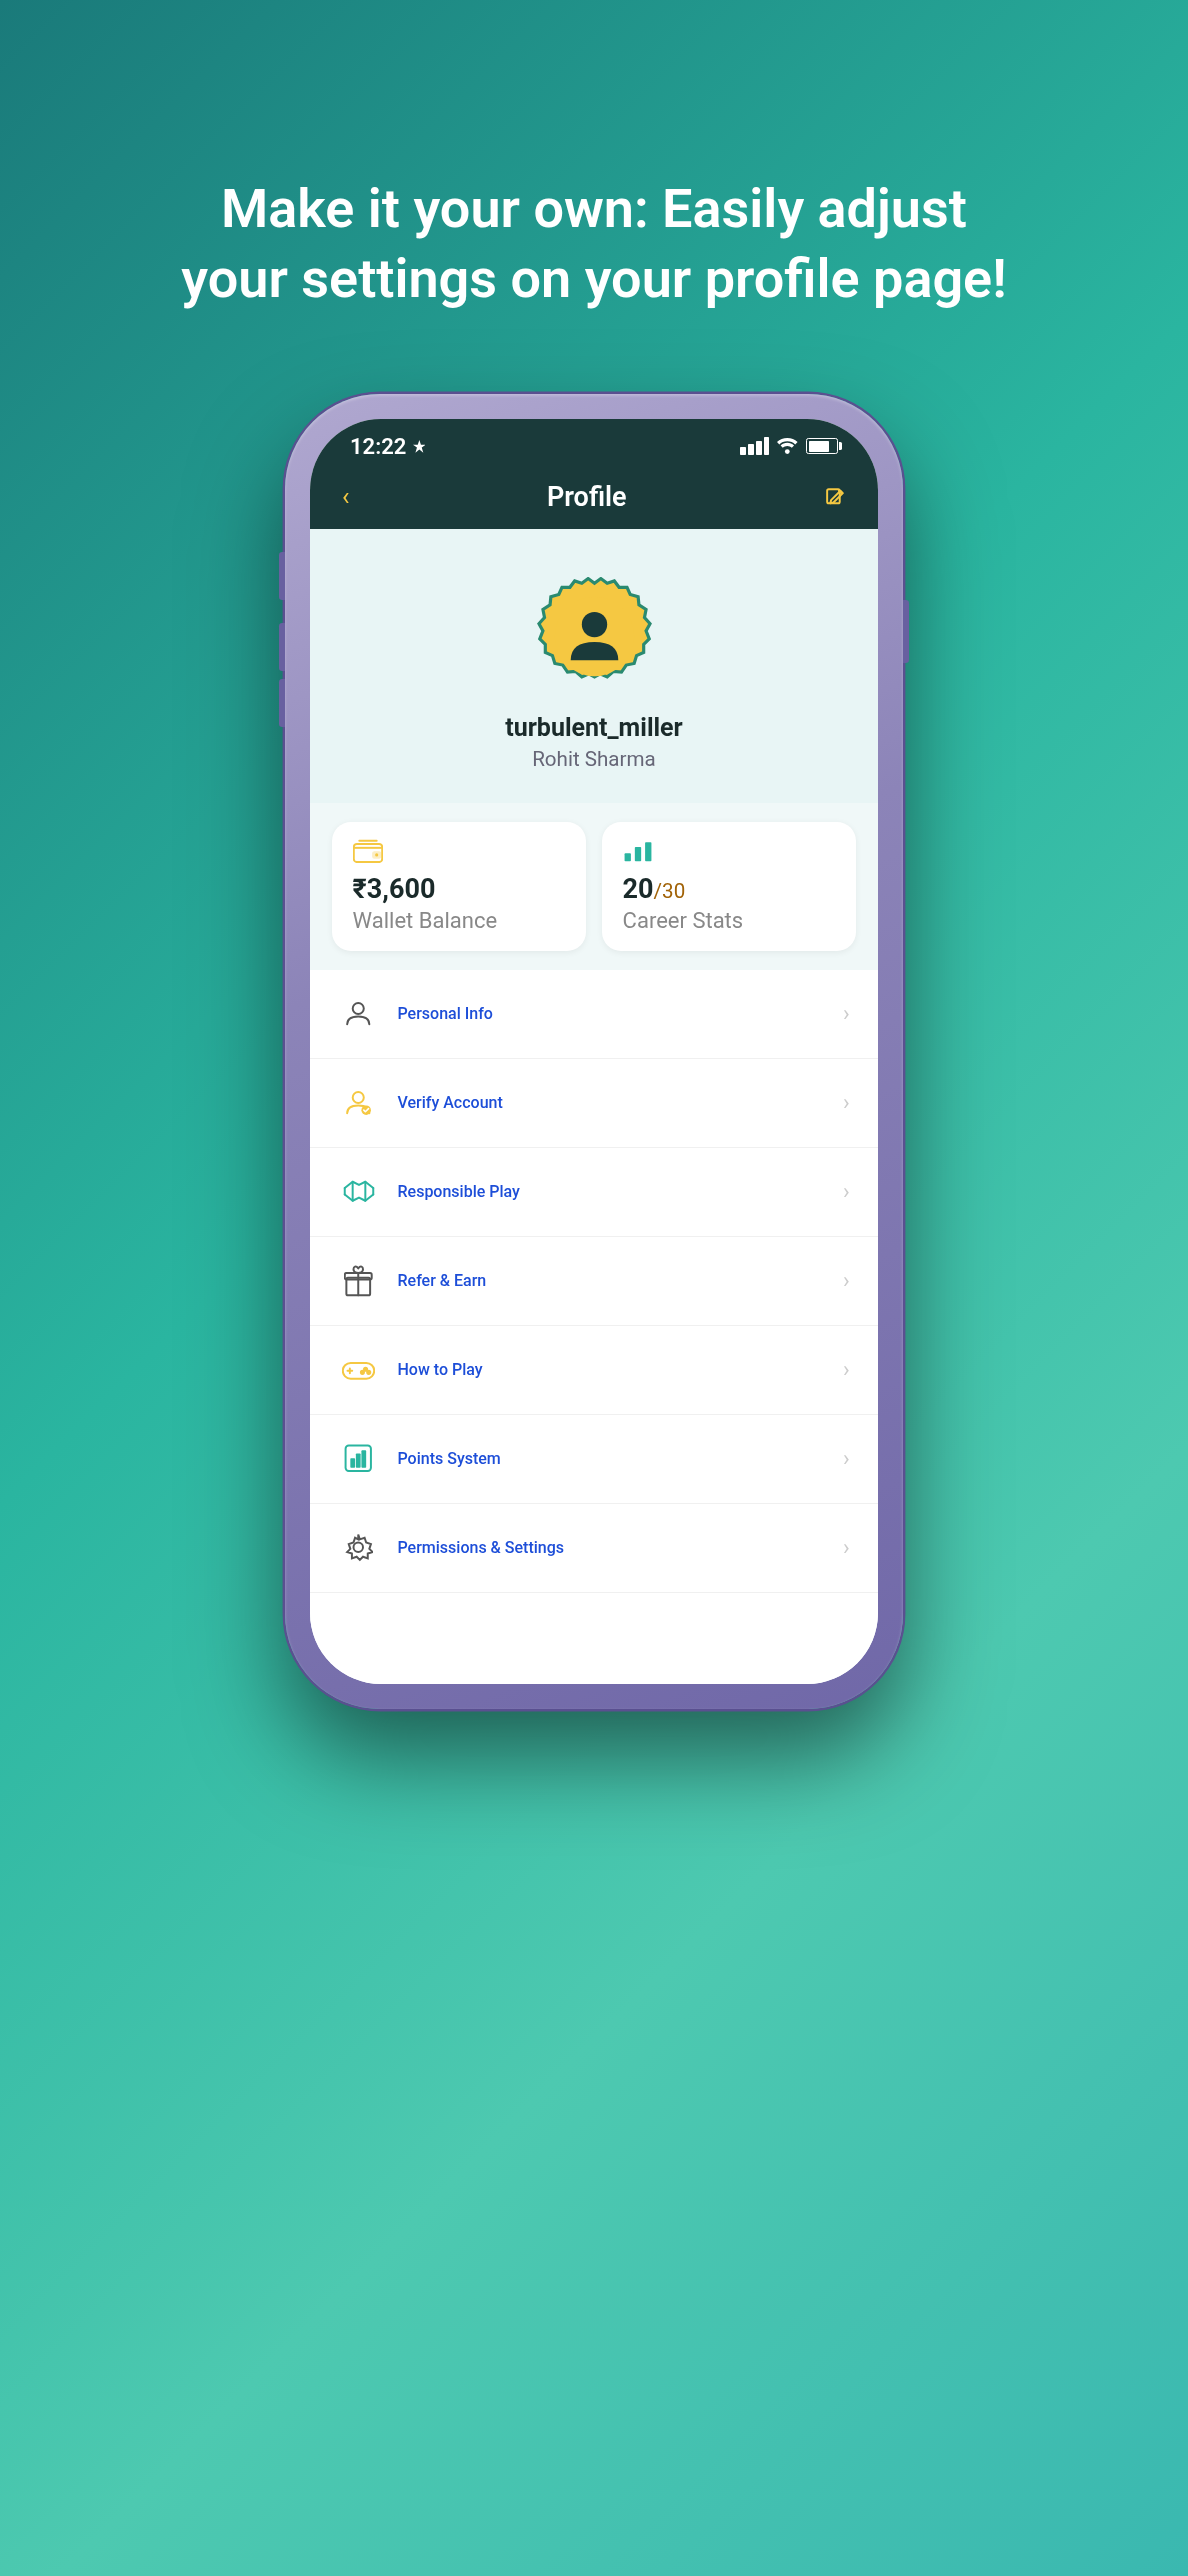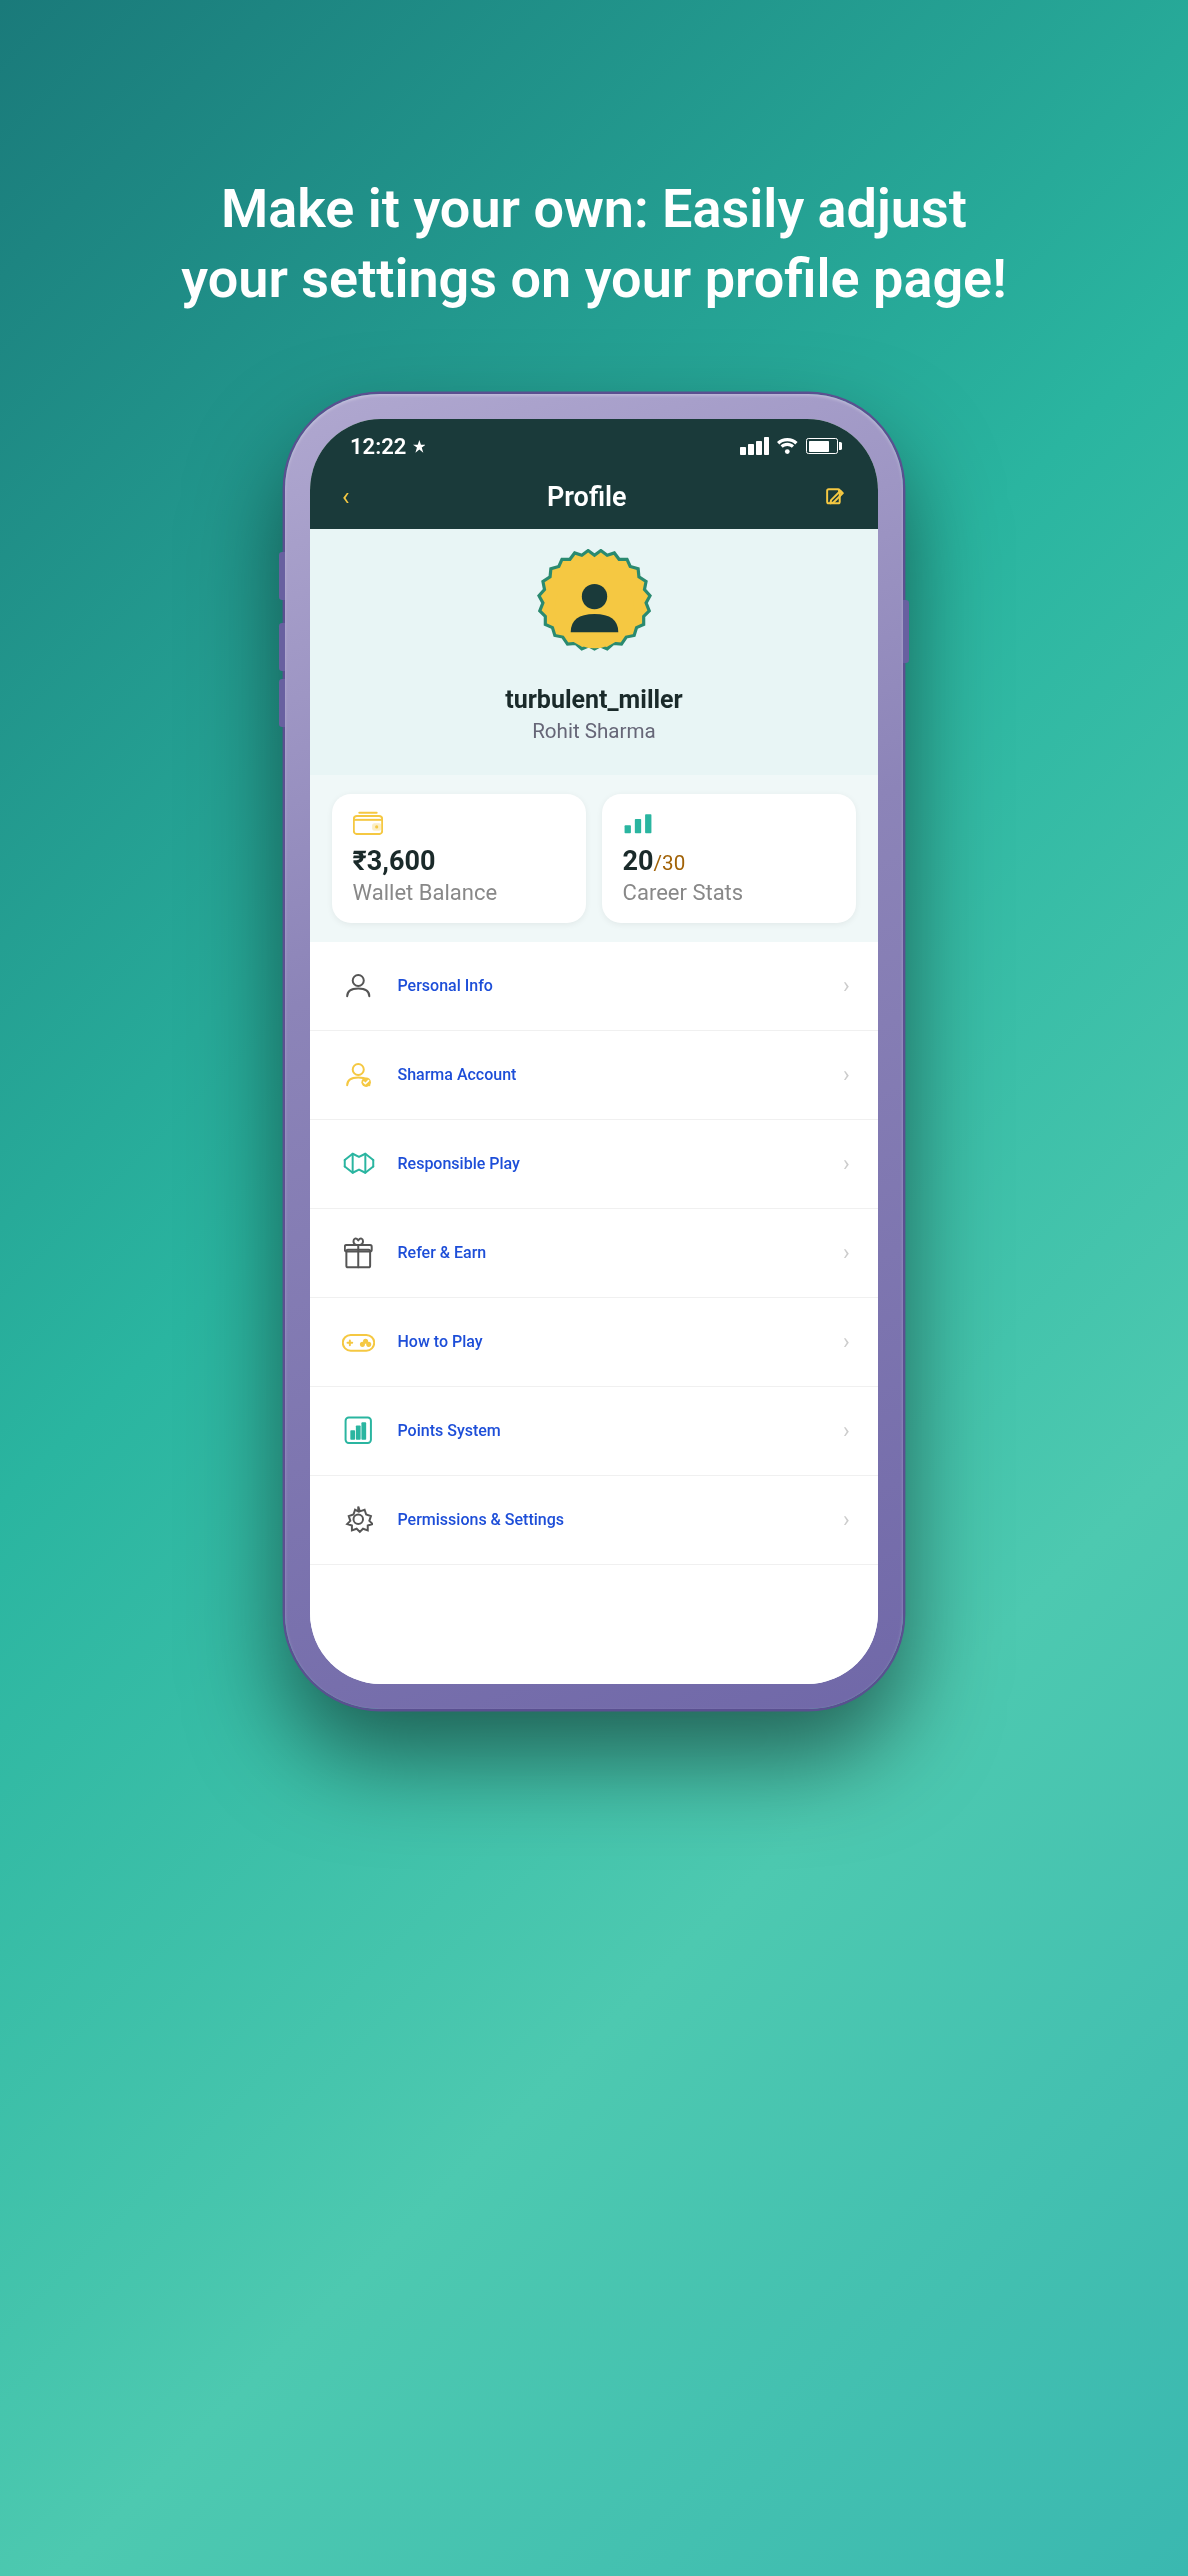--- a/index.html
+++ b/index.html
@@ -177,21 +177,21 @@
     }
 
     .nav-edit {
       color: #f5c842;
       font-size: 22px;
     }
 
     
     .profile-section {
       background: #e8f5f5;
-      padding: 20px 32px 32px;
+      padding: 48px 32px 32px;
       display: flex;
       flex-direction: column;
       align-items: center;
       flex-shrink: 0;
     }
 
     .avatar-container {
       position: relative;
       width: 119px;
       height: 119px;
@@ -411,21 +411,21 @@
 
       <div class="menu-item">
         <div class="menu-item-icon">
           <svg width="28.5" height="28.5" viewBox="0 0 36 36" fill="none" stroke="#f5c842" stroke-width="2.5" stroke-linecap="round" stroke-linejoin="round">
             <circle cx="18" cy="12" r="7"></circle>
             <path d="M4 32 Q4 22 18 22 Q32 22 32 32"></path>
             <circle cx="28" cy="28" r="6" fill="#f5c842" stroke="none"></circle>
             <path d="M25 28 L27 30 L31 26" stroke="white" stroke-width="2" fill="none"></path>
           </svg>
         </div>
-        <span class="menu-item-label">Sharma Account</span>
+        <span class="menu-item-label">Verify Account</span>
         <span class="menu-item-arrow">›</span>
       </div>
 
       <div class="menu-item">
         <div class="menu-item-icon">
           <svg width="32" height="28.5" viewBox="0 0 40 36" fill="none" stroke="#2ab5a0" stroke-width="2.5" stroke-linecap="round" stroke-linejoin="round">
             <path d="M2 22 L12 30 L20 26 L28 30 L38 22"></path>
             <path d="M2 14 L12 6 L20 10 L28 6 L38 14"></path>
             <path d="M12 6 L12 30"></path>
             <path d="M28 6 L28 30"></path>

